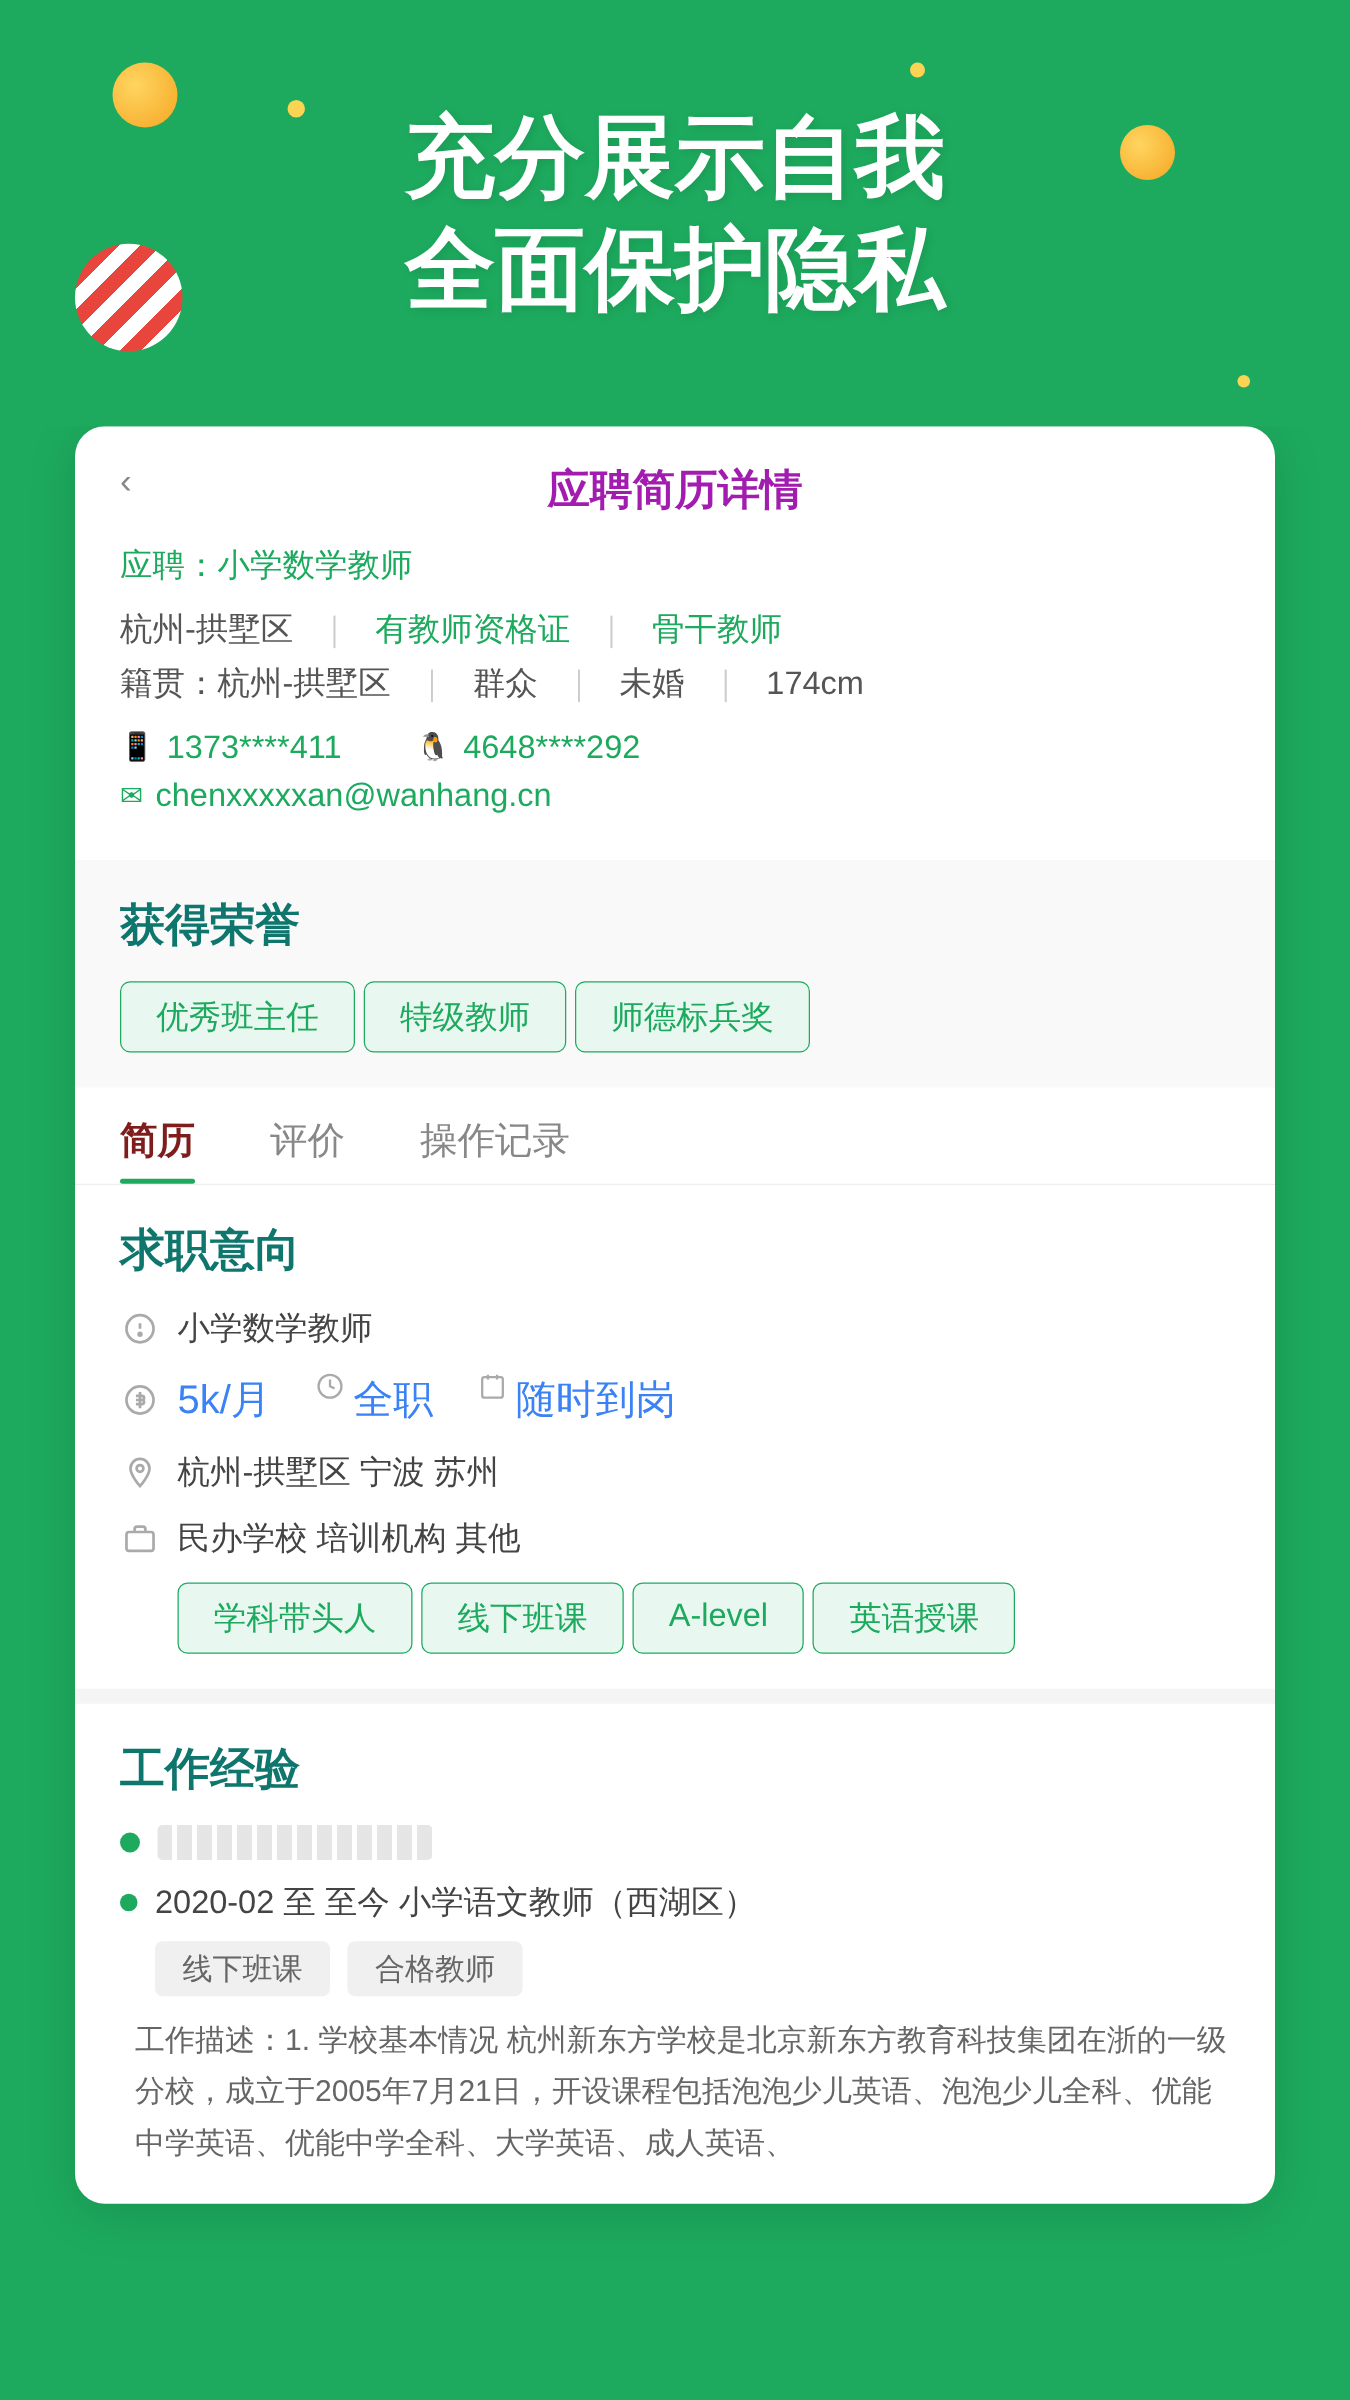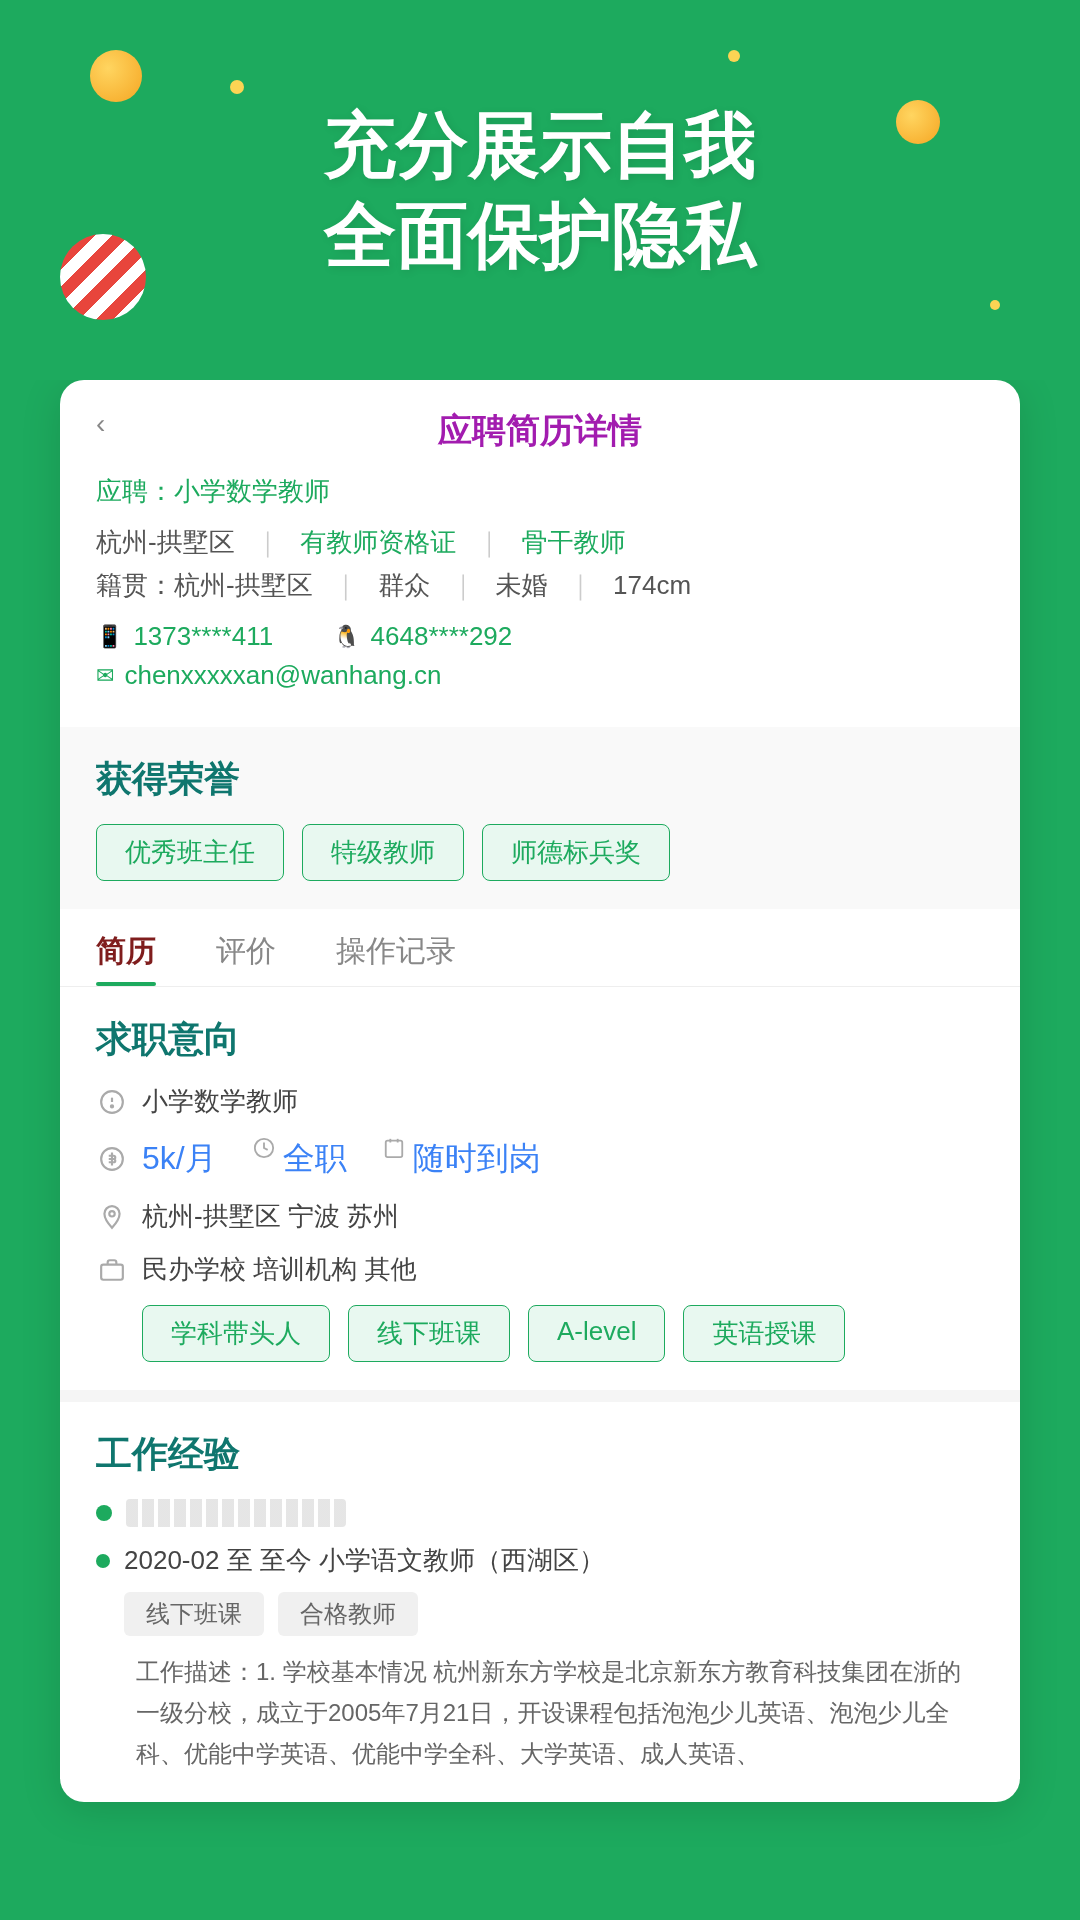--- a/index.html
+++ b/index.html
@@ -9,21 +9,21 @@
       min-height: 1920px;
       background: #1daa5e;
       font-family: 'PingFang SC', 'Microsoft YaHei', sans-serif;
       overflow-x: hidden;
     }
 
     
     .hero {
       position: relative;
       width: 100%;
-      height: 380px;
+      height: 341px;
       background: #1daa5e;
       display: flex;
       flex-direction: column;
       align-items: center;
       justify-content: center;
       overflow: hidden;
     }
     .hero-title {
       color: #fff;
       font-size: 72px;
@@ -184,21 +184,21 @@
     }
     .section-title {
       font-size: 36px;
       font-weight: 700;
       color: #0f766e;
       margin-bottom: 20px;
     }
     .tags-row {
       display: flex;
       flex-wrap: wrap;
-      gap: 18px;
+      gap: 7px;
     }
     .tag-badge {
       background: #e8f8f0;
       color: #1daa5e;
       border: 1.5px solid #1daa5e;
       border-radius: 8px;
       padding: 10px 28px;
       font-size: 26px;
     }
 
@@ -319,21 +319,21 @@
       background: #f0f0f0;
       color: #666;
       border-radius: 6px;
       padding: 6px 22px;
       font-size: 24px;
     }
     .work-desc {
       font-size: 24px;
       color: #666;
       line-height: 1.7;
-      margin-left: 40px;
+      margin-left: 12px;
     }
   </style>
 </head>
 <body>
 
 <div class="hero">
 
   <div class="deco deco-orange-1"></div>
   <div class="deco deco-orange-2"></div>
   <div class="deco deco-dot-1"></div>

